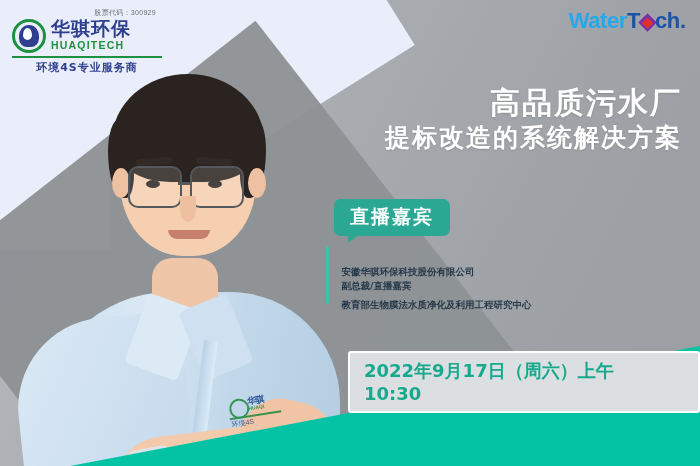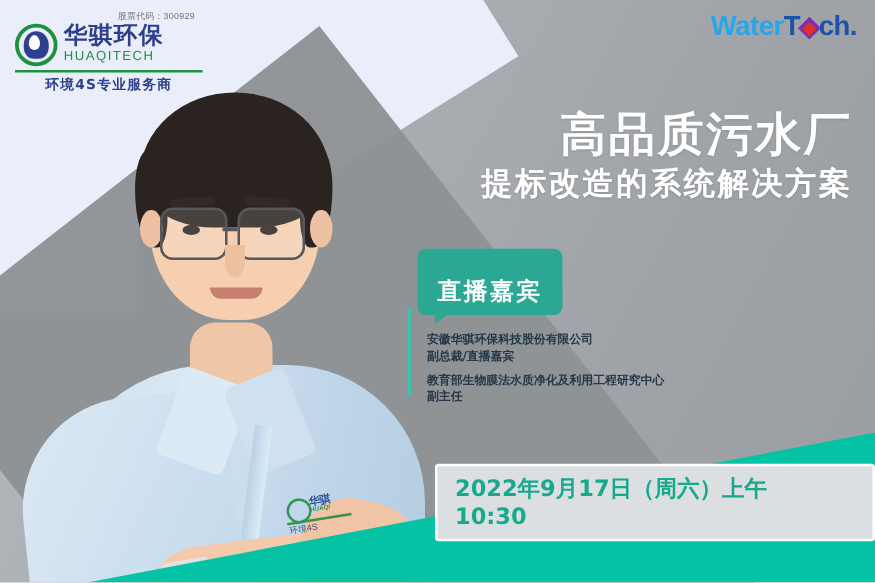--- a/index.html
+++ b/index.html
@@ -106,21 +106,21 @@
   .corp-main{display:flex;align-items:flex-start;gap:5px;}
   .corp-mark{position:relative;width:34px;height:34px;flex:0 0 34px;}
   .corp-mark .ring{position:absolute;inset:0;border:3.5px solid #1d9140;border-radius:50%;}
   .corp-mark .inner{position:absolute;left:7px;top:6px;width:20px;height:22px;
     background:#2f3f8f;border-radius:50% 50% 40% 40%;}
   .corp-mark .drop{position:absolute;left:11px;top:9px;width:9px;height:12px;
     background:#ffffff;border-radius:50% 50% 50% 50%/60% 60% 40% 40%;}
   .corp-txt{line-height:1;}
   .corp-cn{font-size:19px;font-weight:bold;color:#2f3f8f;letter-spacing:1px;
     font-family:"DejaVu Sans",sans-serif;}
-  .corp-en{font-size:10.5px;font-weight:normal;color:#1d9140;letter-spacing:1.2px;margin-top:2px;}
+  .corp-en{font-size:10.5px;font-weight:bold;color:#1d9140;letter-spacing:1.2px;margin-top:2px;}
   .corp-rule{height:1.6px;background:#1d9140;margin-top:3px;}
   .corp-slogan{font-size:11px;color:#2f3f8f;text-align:center;margin-top:2px;
     font-weight:bold;letter-spacing:1px;font-family:"DejaVu Sans",sans-serif;}
 
   
   .brand{position:absolute;right:14px;top:10px;text-align:left;}
   .brand-row{display:flex;align-items:center;justify-content:flex-end;gap:0px;line-height:1;}
   .bw{font-size:22px;font-weight:bold;color:#29a6e8;letter-spacing:-.4px;
     font-family:"Liberation Sans",sans-serif;}
   .bt{font-size:22px;font-weight:bold;color:#1a53a8;letter-spacing:-.4px;
@@ -130,43 +130,43 @@
   .bdia:after{content:"";position:absolute;left:2.5px;top:2.5px;width:8px;height:8px;
     background:#e0322c;}
   .bdot{font-size:22px;font-weight:bold;color:#1a53a8;}
   .brand-cn{font-size:21px;font-weight:bold;color:#1a6fc4;letter-spacing:2px;
     margin-top:3px;font-family:"DejaVu Sans",sans-serif;}
 
   
   .title{position:absolute;right:18px;top:84px;text-align:right;color:#ffffff;
     font-family:"DejaVu Sans",sans-serif;font-weight:bold;letter-spacing:2px;
     text-shadow:0 1px 2px rgba(0,0,0,.13);}
-  .title-l1{font-size:37px;line-height:1.28;}
+  .title-l1{font-size:30px;line-height:1.28;}
   .title-l2{font-size:25px;line-height:1.28;}
 
   
   .badge{position:absolute;left:334px;top:199px;background:#2aa893;color:#fff;
-    border-radius:7px;padding:21px 16px 6px 16px;font-size:19px;font-weight:bold;
+    border-radius:7px;padding:5px 16px 6px 16px;font-size:19px;font-weight:bold;
     letter-spacing:2px;font-family:"DejaVu Sans",sans-serif;}
   .badge:after{content:"";position:absolute;left:14px;bottom:-7px;width:0;height:0;
     border-left:0 solid transparent;border-right:11px solid transparent;
     border-top:8px solid #2aa893;}
 
   
   .speaker{position:absolute;left:326px;top:242px;display:flex;align-items:stretch;}
   .sp-name{font-size:38px;font-weight:bold;color:#243a4d;letter-spacing:2px;
     font-family:"DejaVu Sans",sans-serif;line-height:1.15;padding-right:14px;}
   .sp-rule{width:2.5px;background:#3fbfae;margin:4px 13px 8px 0;}
   .sp-info{color:#25384a;font-size:9.5px;line-height:1.45;
     font-family:"DejaVu Sans",sans-serif;padding-top:3px;font-weight:bold;margin-top:20px;}
   .sp-info .gap{height:5px;}
 
   
   .datebox{position:absolute;left:348px;top:351px;background:#dcdfe1;
-    border:2.5px solid #ffffff;border-radius:3px;padding:6px 30px 7px 14px;margin-top:20px;}
+    border:2.5px solid #ffffff;border-radius:3px;padding:6px 30px 7px 14px;}
   .datebox span{font-size:18px;font-weight:bold;color:#17a98e;letter-spacing:0px;
     font-family:"DejaVu Sans",sans-serif;}
 </style>
 </head>
 <body>
 
 <div class="poster">
 
   <div class="bg-light-block"></div>
   <div class="bg-light-wedge"></div>
@@ -246,21 +246,20 @@
 
   <div class="badge">直播嘉宾</div>
 
   <div class="speaker">
     <div class="sp-rule"></div>
     <div class="sp-info">
       <div>安徽华骐环保科技股份有限公司</div>
       <div>副总裁/直播嘉宾</div>
       <div class="gap"></div>
       <div>教育部生物膜法水质净化及利用工程研究中心</div>
-      <div>副主任</div>
     </div>
   </div>
 
   <div class="datebox">
     <span>2022年9月17日（周六）上午10:30</span>
   </div>
 
 </div>
 
 </body></html>

